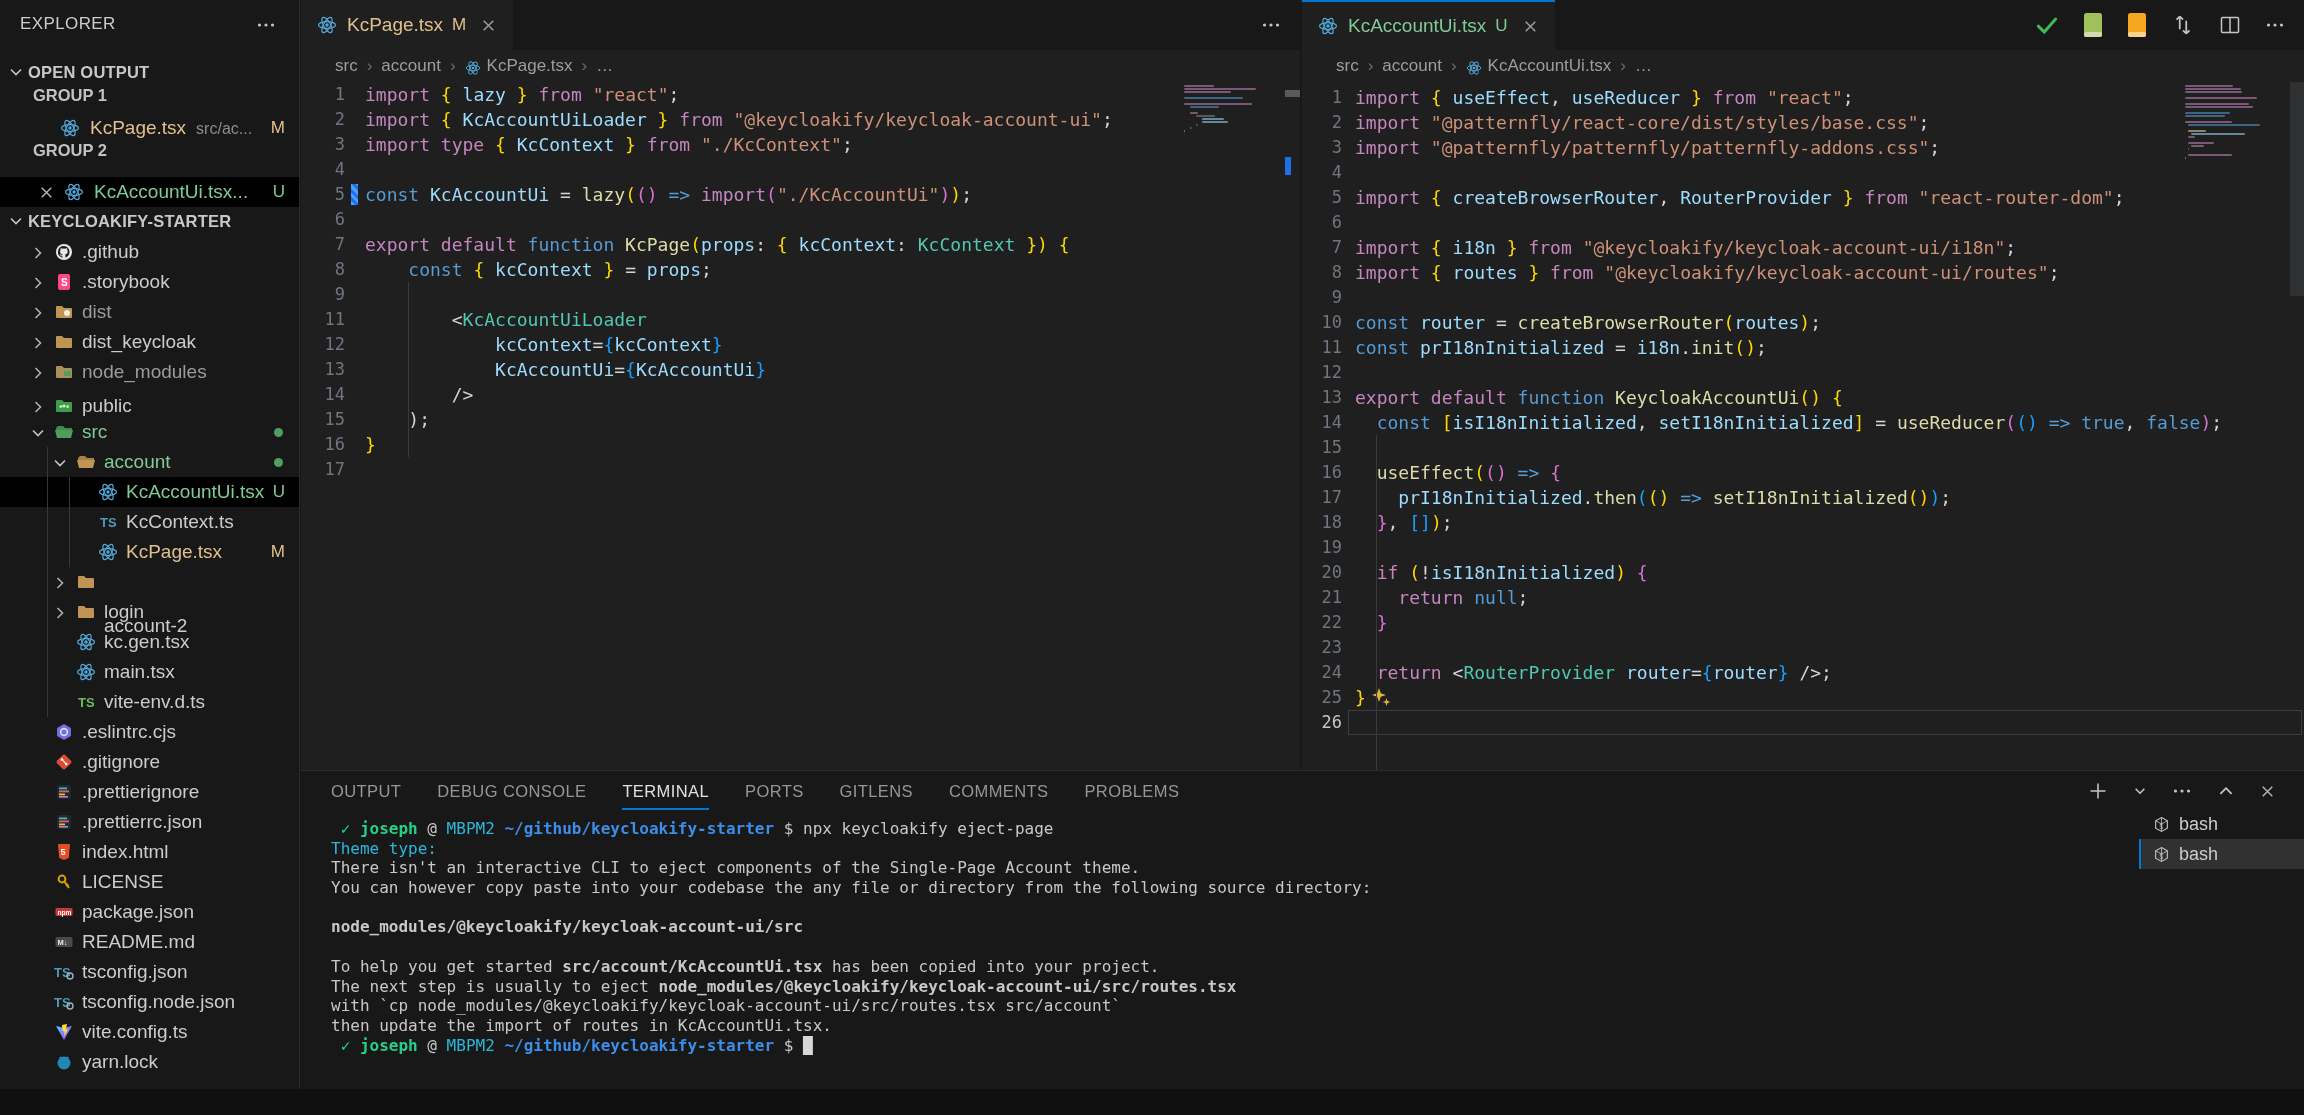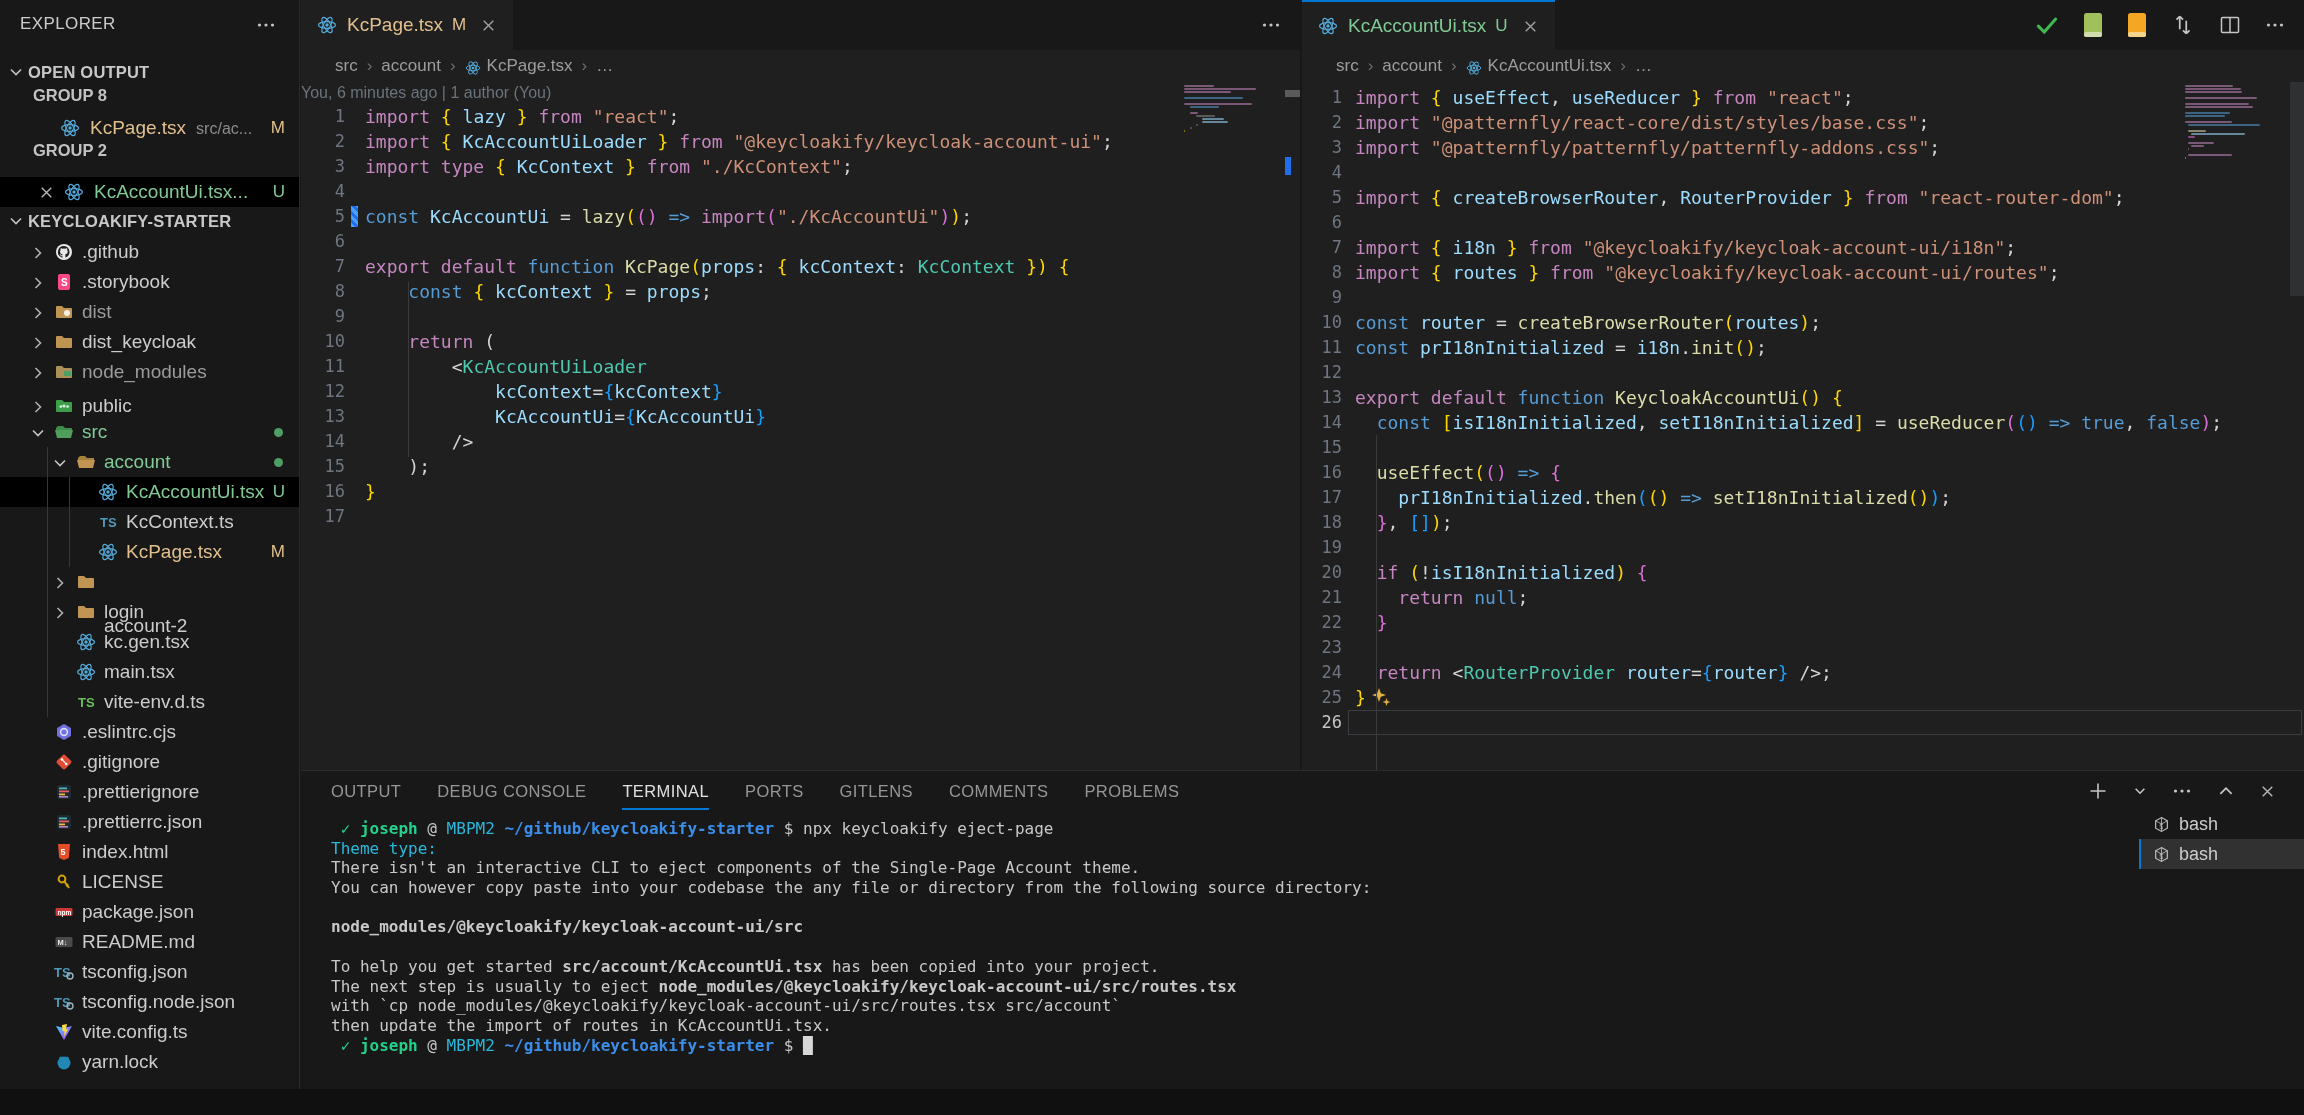--- a/index.html
+++ b/index.html
@@ -107,21 +107,21 @@
     </div>
     <div class="sec-hdr" style="top:58px;">
       <span class="chev icn">
           <svg width="16" height="16" viewBox="0 0 16 16">
             <path d="M3 5.5l5 5 5-5" fill="none" stroke="#c5c5c5" stroke-width="1.6"></path>
           </svg>
         </span>
       <span class="txt">OPEN OUTPUT</span>
     </div>
     <div id="open-editors">
-        <div class="grp-lbl" style="top: 86px;">GROUP 8</div>
+        <div class="grp-lbl" style="top: 86px;">GROUP 1</div>
         <div class="oe-row" style="top: 113px;">
           <span class="icn rowicon" style="left: 60px;">
             <svg width="20" height="20" viewBox="0 0 20 20">
               <g stroke="#53a9d8" stroke-width="1.2" fill="none">
                 <ellipse cx="10" cy="10" rx="8.5" ry="3.4"></ellipse>
                 <ellipse cx="10" cy="10" rx="8.5" ry="3.4" transform="rotate(60 10 10)"></ellipse>
                 <ellipse cx="10" cy="10" rx="8.5" ry="3.4" transform="rotate(120 10 10)"></ellipse>
               </g>
               <circle cx="10" cy="10" r="1.7" fill="#53a9d8"></circle>
             </svg>
@@ -543,32 +543,30 @@
               <ellipse cx="10" cy="10" rx="8.5" ry="3.4" transform="rotate(120 10 10)"></ellipse>
             </g>
             <circle cx="10" cy="10" r="1.7" fill="#53a9d8"></circle>
           </svg>
         </span>
         <span class="clickable">KcPage.tsx</span>
         <span class="sep">›</span>
         <span class="clickable">…</span>
       </div>
     <div class="content">
-      <div class="blame" id="blame1">You, 6 minutes ago | 1 author (You)</div>
       <div class="codewrap" id="code1">
           <div class="cl"><span class="ln">1</span><span class="codeseg"><span class="tk k">import </span><span class="tk b1">{ </span><span class="tk v">lazy</span><span class="tk b1"> }</span><span class="tk k"> from </span><span class="tk s">"react"</span><span class="tk p">;</span></span></div>
           <div class="cl"><span class="ln">2</span><span class="codeseg"><span class="tk k">import </span><span class="tk b1">{ </span><span class="tk v">KcAccountUiLoader</span><span class="tk b1"> }</span><span class="tk k"> from </span><span class="tk s">"@keycloakify/keycloak-account-ui"</span><span class="tk p">;</span></span></div>
           <div class="cl"><span class="ln">3</span><span class="codeseg"><span class="tk k">import type </span><span class="tk b1">{ </span><span class="tk v">KcContext</span><span class="tk b1"> }</span><span class="tk k"> from </span><span class="tk s">"./KcContext"</span><span class="tk p">;</span></span></div>
           <div class="cl"><span class="ln">4</span><span class="codeseg"></span></div>
           <div class="cl"><span class="ln">5</span><span class="gitmod"></span><span class="codeseg"><span class="tk d">const </span><span class="tk v">KcAccountUi</span><span class="tk o"> = </span><span class="tk f">lazy</span><span class="tk b1">(</span><span class="tk b2">()</span><span class="tk d"> =&gt; </span><span class="tk k">import</span><span class="tk b2">(</span><span class="tk s">"./KcAccountUi"</span><span class="tk b2">)</span><span class="tk b1">)</span><span class="tk p">;</span></span></div>
           <div class="cl"><span class="ln">6</span><span class="codeseg"></span></div>
           <div class="cl"><span class="ln">7</span><span class="codeseg"><span class="tk k">export default </span><span class="tk d">function </span><span class="tk f">KcPage</span><span class="tk b1">(</span><span class="tk v">props</span><span class="tk p">: </span><span class="tk b1">{ </span><span class="tk v">kcContext</span><span class="tk p">: </span><span class="tk t">KcContext</span><span class="tk b1"> }</span><span class="tk b1">)</span><span class="tk p"> </span><span class="tk b1">{</span></span></div>
           <div class="cl"><span class="ln">8</span><span class="codeseg"><span class="tk p">    </span><span class="tk d">const </span><span class="tk b1">{ </span><span class="tk v">kcContext</span><span class="tk b1"> }</span><span class="tk o"> = </span><span class="tk v">props</span><span class="tk p">;</span></span></div>
           <div class="cl"><span class="ln">9</span><span class="codeseg"></span></div>
-          <div class="cl"><span class="ln">10</span><span class="codeseg"><span class="tk p">    </span><span class="tk k">return</span><span class="tk p"> (</span></span></div>
           <div class="cl"><span class="ln">11</span><span class="codeseg"><span class="tk p">        &lt;</span><span class="tk t">KcAccountUiLoader</span></span></div>
           <div class="cl"><span class="ln">12</span><span class="codeseg"><span class="tk p">            </span><span class="tk v">kcContext</span><span class="tk o">=</span><span class="tk b3">{</span><span class="tk v">kcContext</span><span class="tk b3">}</span></span></div>
           <div class="cl"><span class="ln">13</span><span class="codeseg"><span class="tk p">            </span><span class="tk v">KcAccountUi</span><span class="tk o">=</span><span class="tk b3">{</span><span class="tk v">KcAccountUi</span><span class="tk b3">}</span></span></div>
           <div class="cl"><span class="ln">14</span><span class="codeseg"><span class="tk p">        /&gt;</span></span></div>
           <div class="cl"><span class="ln">15</span><span class="codeseg"><span class="tk p">    );</span></span></div>
           <div class="cl"><span class="ln">16</span><span class="codeseg"><span class="tk b1">}</span></span></div>
           <div class="cl"><span class="ln">17</span><span class="codeseg"></span></div>
         </div>
       <div class="iguide" style="left:107px; top:200px; height:175px;"></div>
       <div class="minimap" id="mm1">

